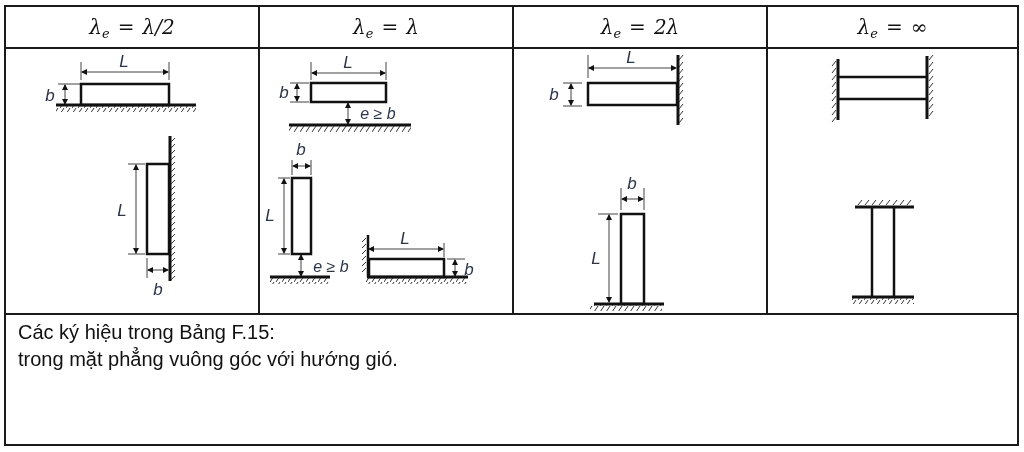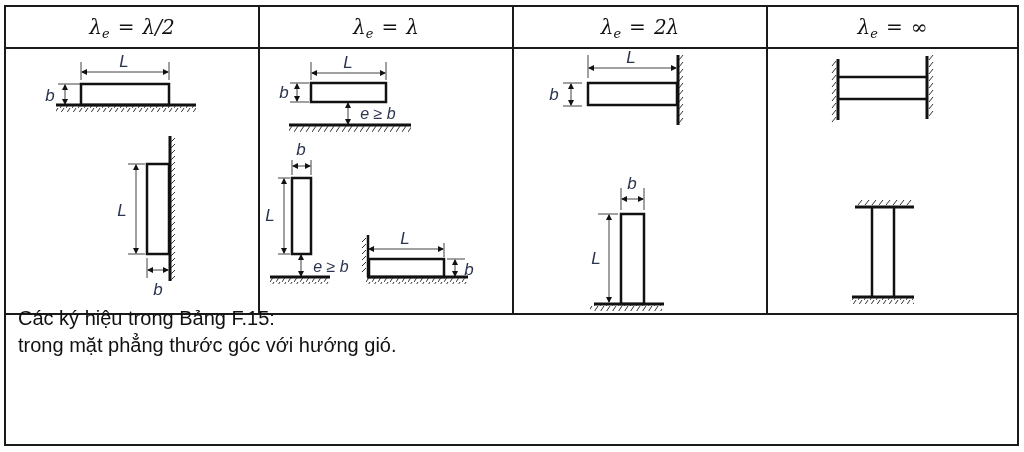--- a/index.html
+++ b/index.html
@@ -12,21 +12,21 @@
     .fig-row { position: absolute; left: 0; top: 42px; width: 100%; height: 266px; border-bottom: 2px solid #1a1a1a; box-sizing: border-box; }
     .vline { position: absolute; top: 0; width: 2px; height: 306px; background: #1a1a1a; }
     .hcell {
       position: absolute; top: 0; height: 40px; display: flex; align-items: center; justify-content: center;
       font-family: "DejaVu Serif", serif; font-style: italic; font-size: 20px; color: #111;
     }
     .hcell .sub { font-size: 13px; position: relative; top: 6px; font-style: italic; }
     .hcell .eq { font-style: normal; margin: 0 8px; }
     .hcell .rhs { }
     .note {
-      position: absolute; left: 12px; top: 298px; width: 990px;
+      position: absolute; left: 12px; top: 312px; width: 990px;
       font-family: "Liberation Sans", sans-serif; font-size: 20px; line-height: 27px; color: #111;
     }
     .note div { white-space: nowrap; }
     svg.fig { position: absolute; left: 0; top: 0; }
     .lbl { font-family: "Liberation Sans", sans-serif; font-style: italic; fill: #2b3450; }
   </style>
 </head>
 <body>
 
 <div class="table">
@@ -58,21 +58,21 @@
   </div>
 
   <div class="vline" style="left:252px;"></div>
   <div class="vline" style="left:506px;"></div>
   <div class="vline" style="left:760px;"></div>
 
   <div class="fig-row"></div>
 
   <div class="note">
     <div>Các ký hiệu trong Bảng F.15:</div>
-    <div>trong mặt phẳng thước góc với hướng gió.</div>
+    <div>trong mặt phẳng vuông góc với hướng gió.</div>
   </div>
 </div>
 
 <svg class="fig" width="1024" height="452" viewBox="0 0 1024 452">
   <defs>
     <marker id="arr" markerWidth="6" markerHeight="6" refX="5" refY="3" orient="auto" markerUnits="userSpaceOnUse">
       <path d="M0,0 L6,3 L0,6 z" fill="#111"></path>
     </marker>
     <marker id="arrs" markerWidth="6" markerHeight="6" refX="1" refY="3" orient="auto" markerUnits="userSpaceOnUse">
       <path d="M6,0 L0,3 L6,6 z" fill="#111"></path>

